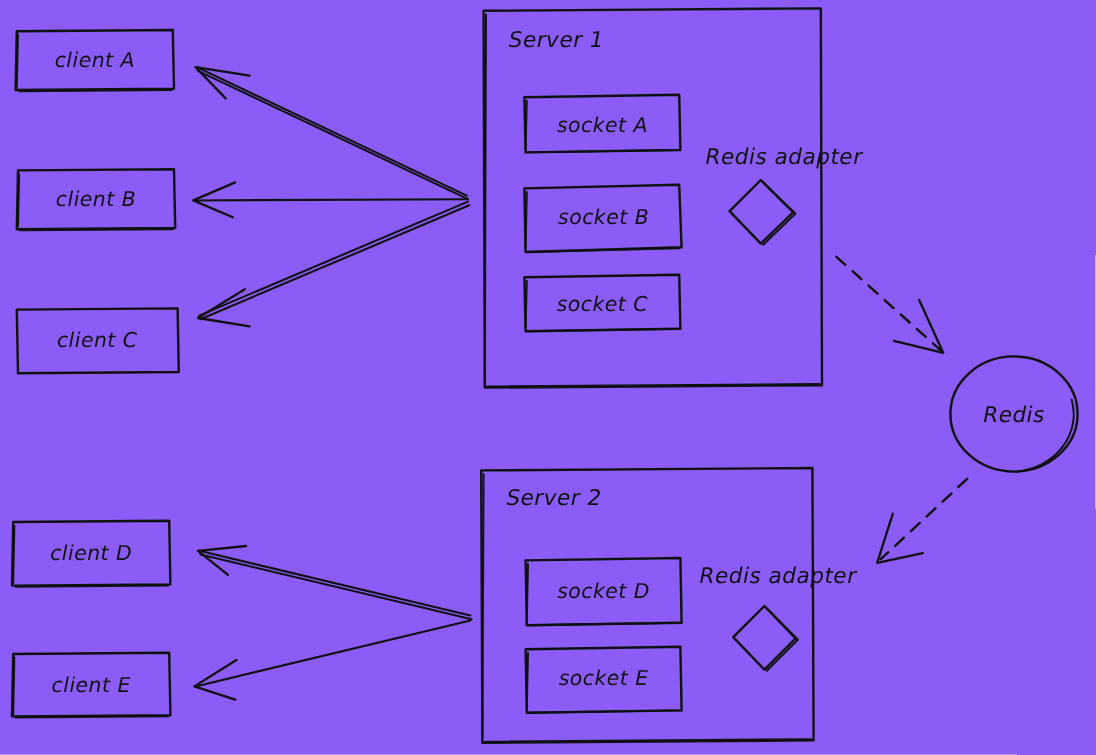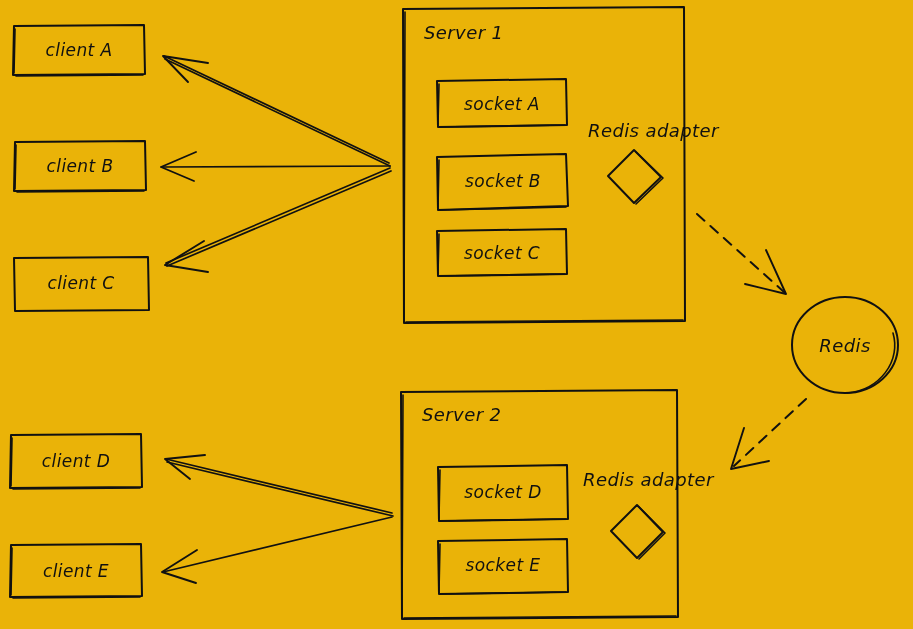--- a/index.html
+++ b/index.html
@@ -7,21 +7,21 @@
     padding: 0;
     background: #ffffff;
   }
   body {
     font-family: "DejaVu Sans", sans-serif;
   }
   #diagram-canvas {
     position: relative;
     width: 913px;
     height: 629px;
-    background: #eab308;
+    background: #8b5cf6;
     overflow: hidden;
   }
   #diagram-svg {
     position: absolute;
     top: 0;
     left: 0;
     width: 913px;
     height: 629px;
   }
   .hand-text {

